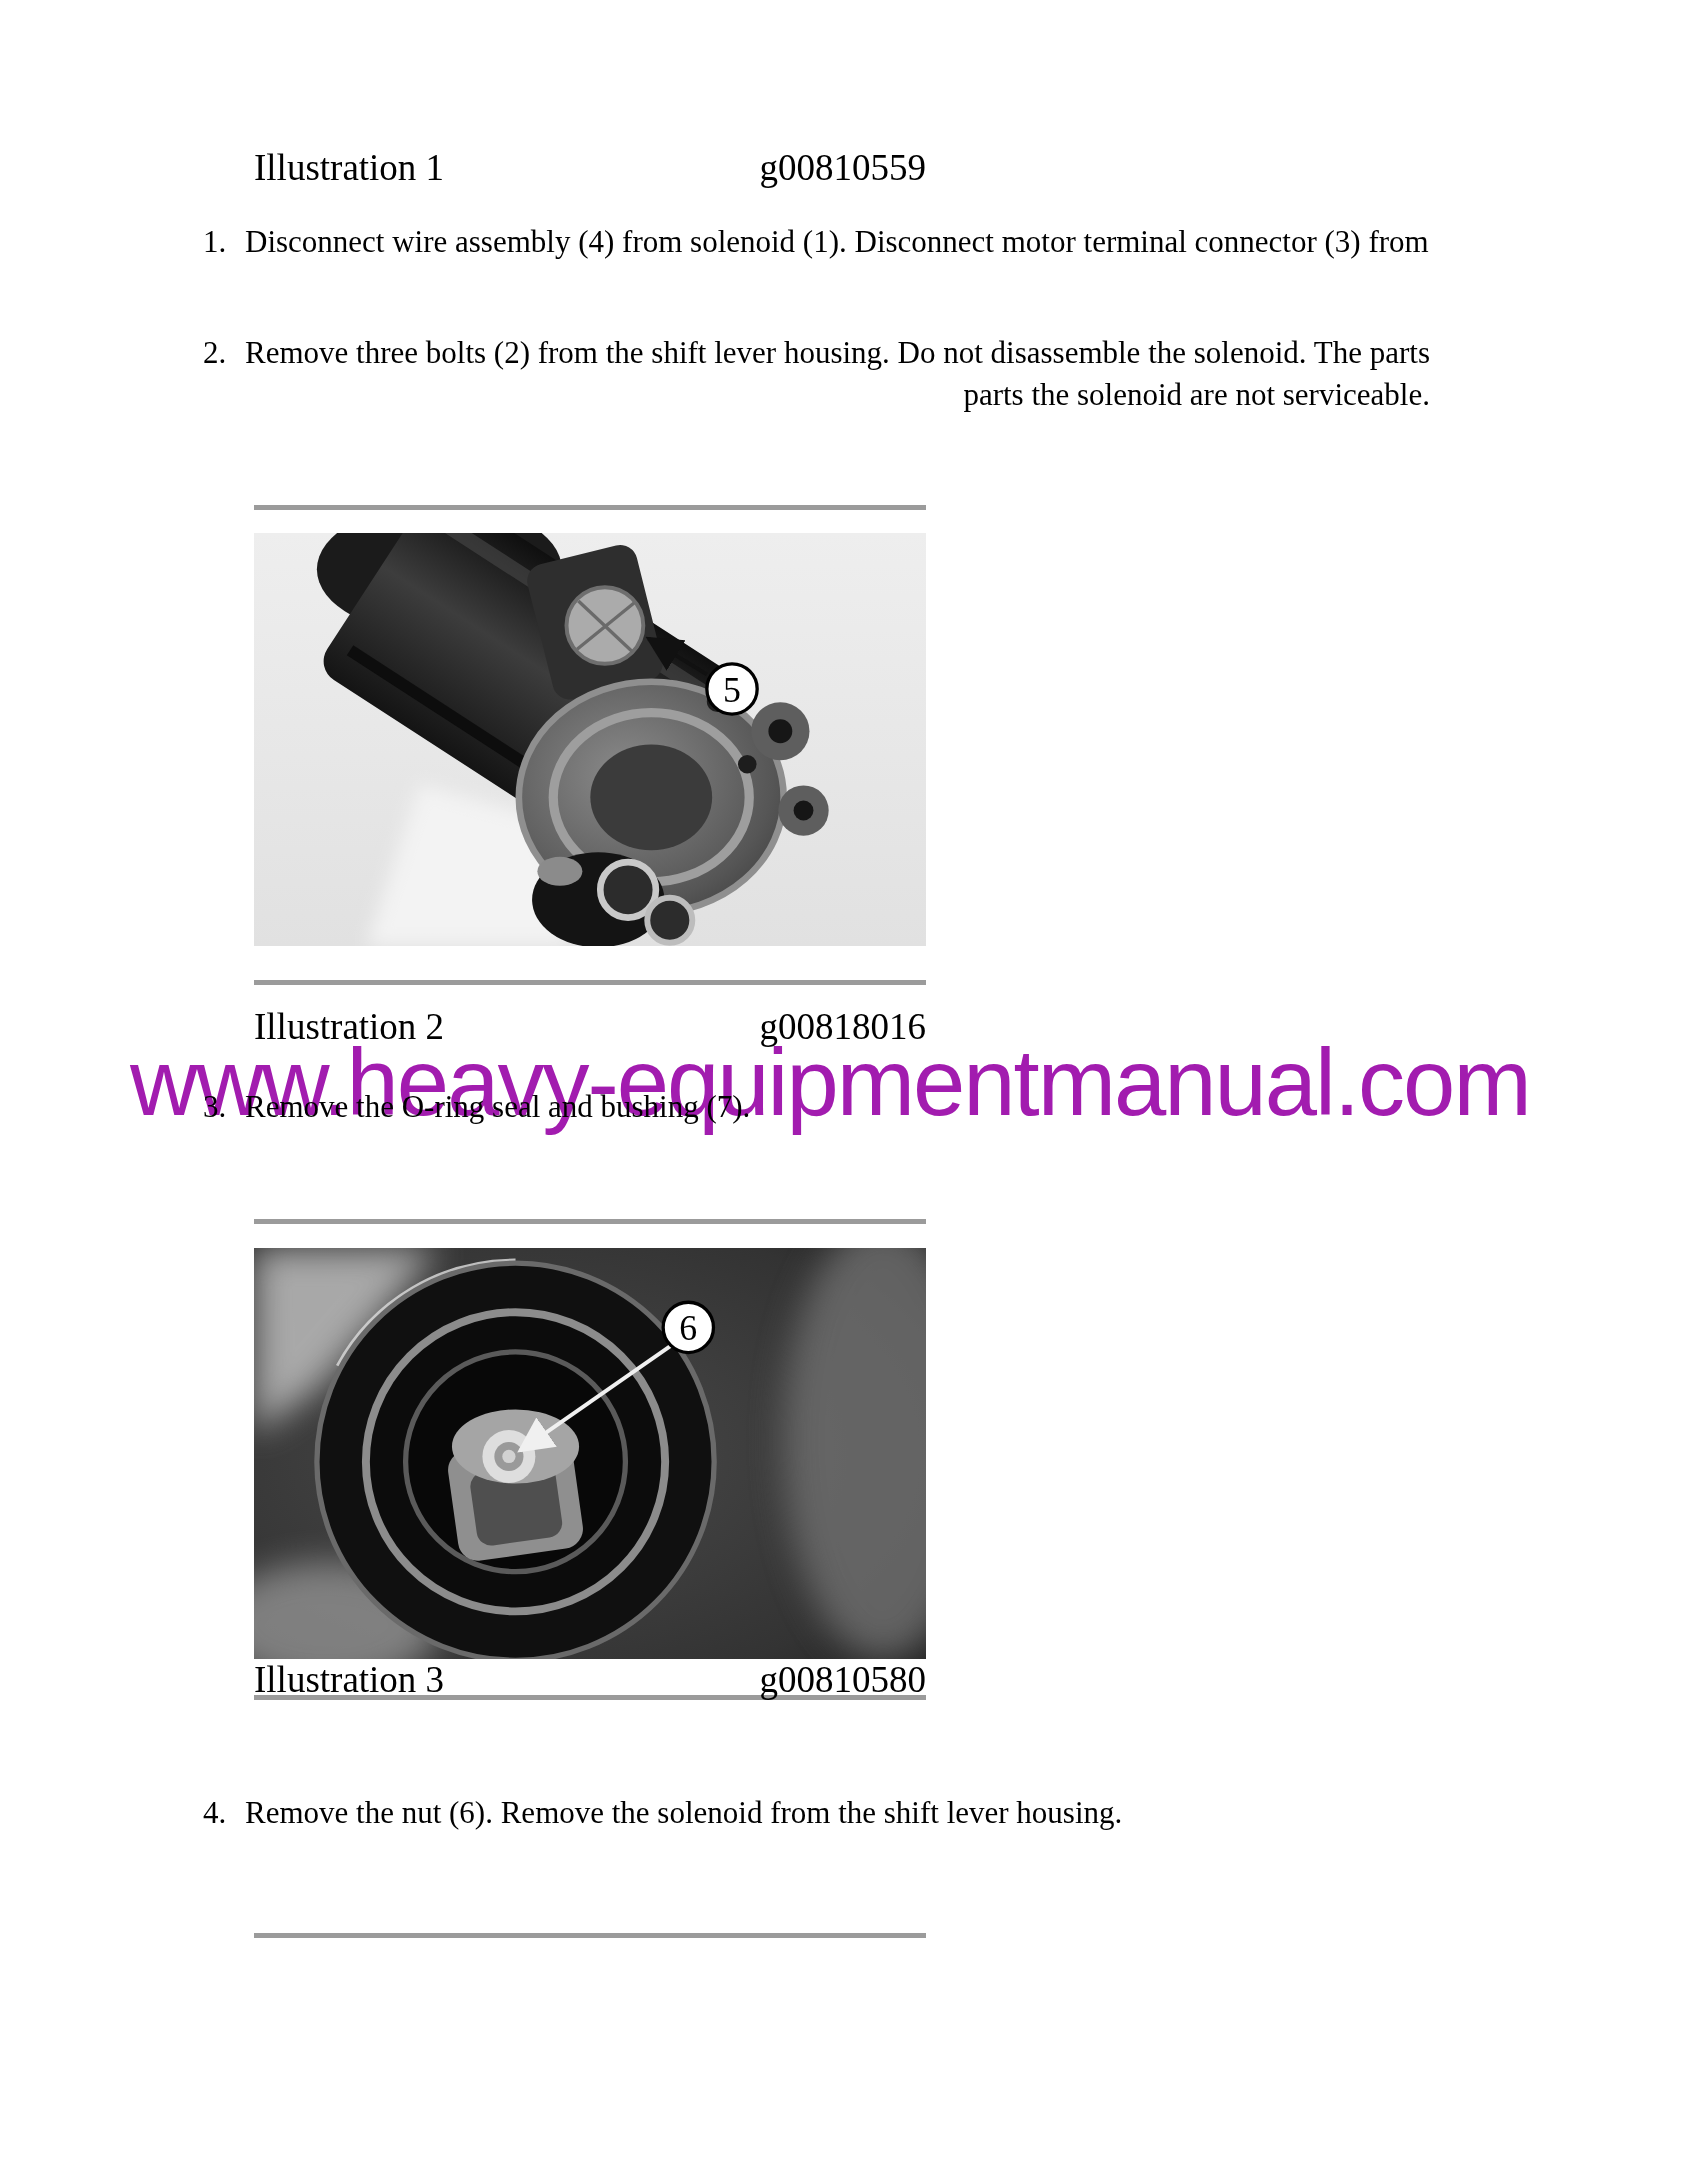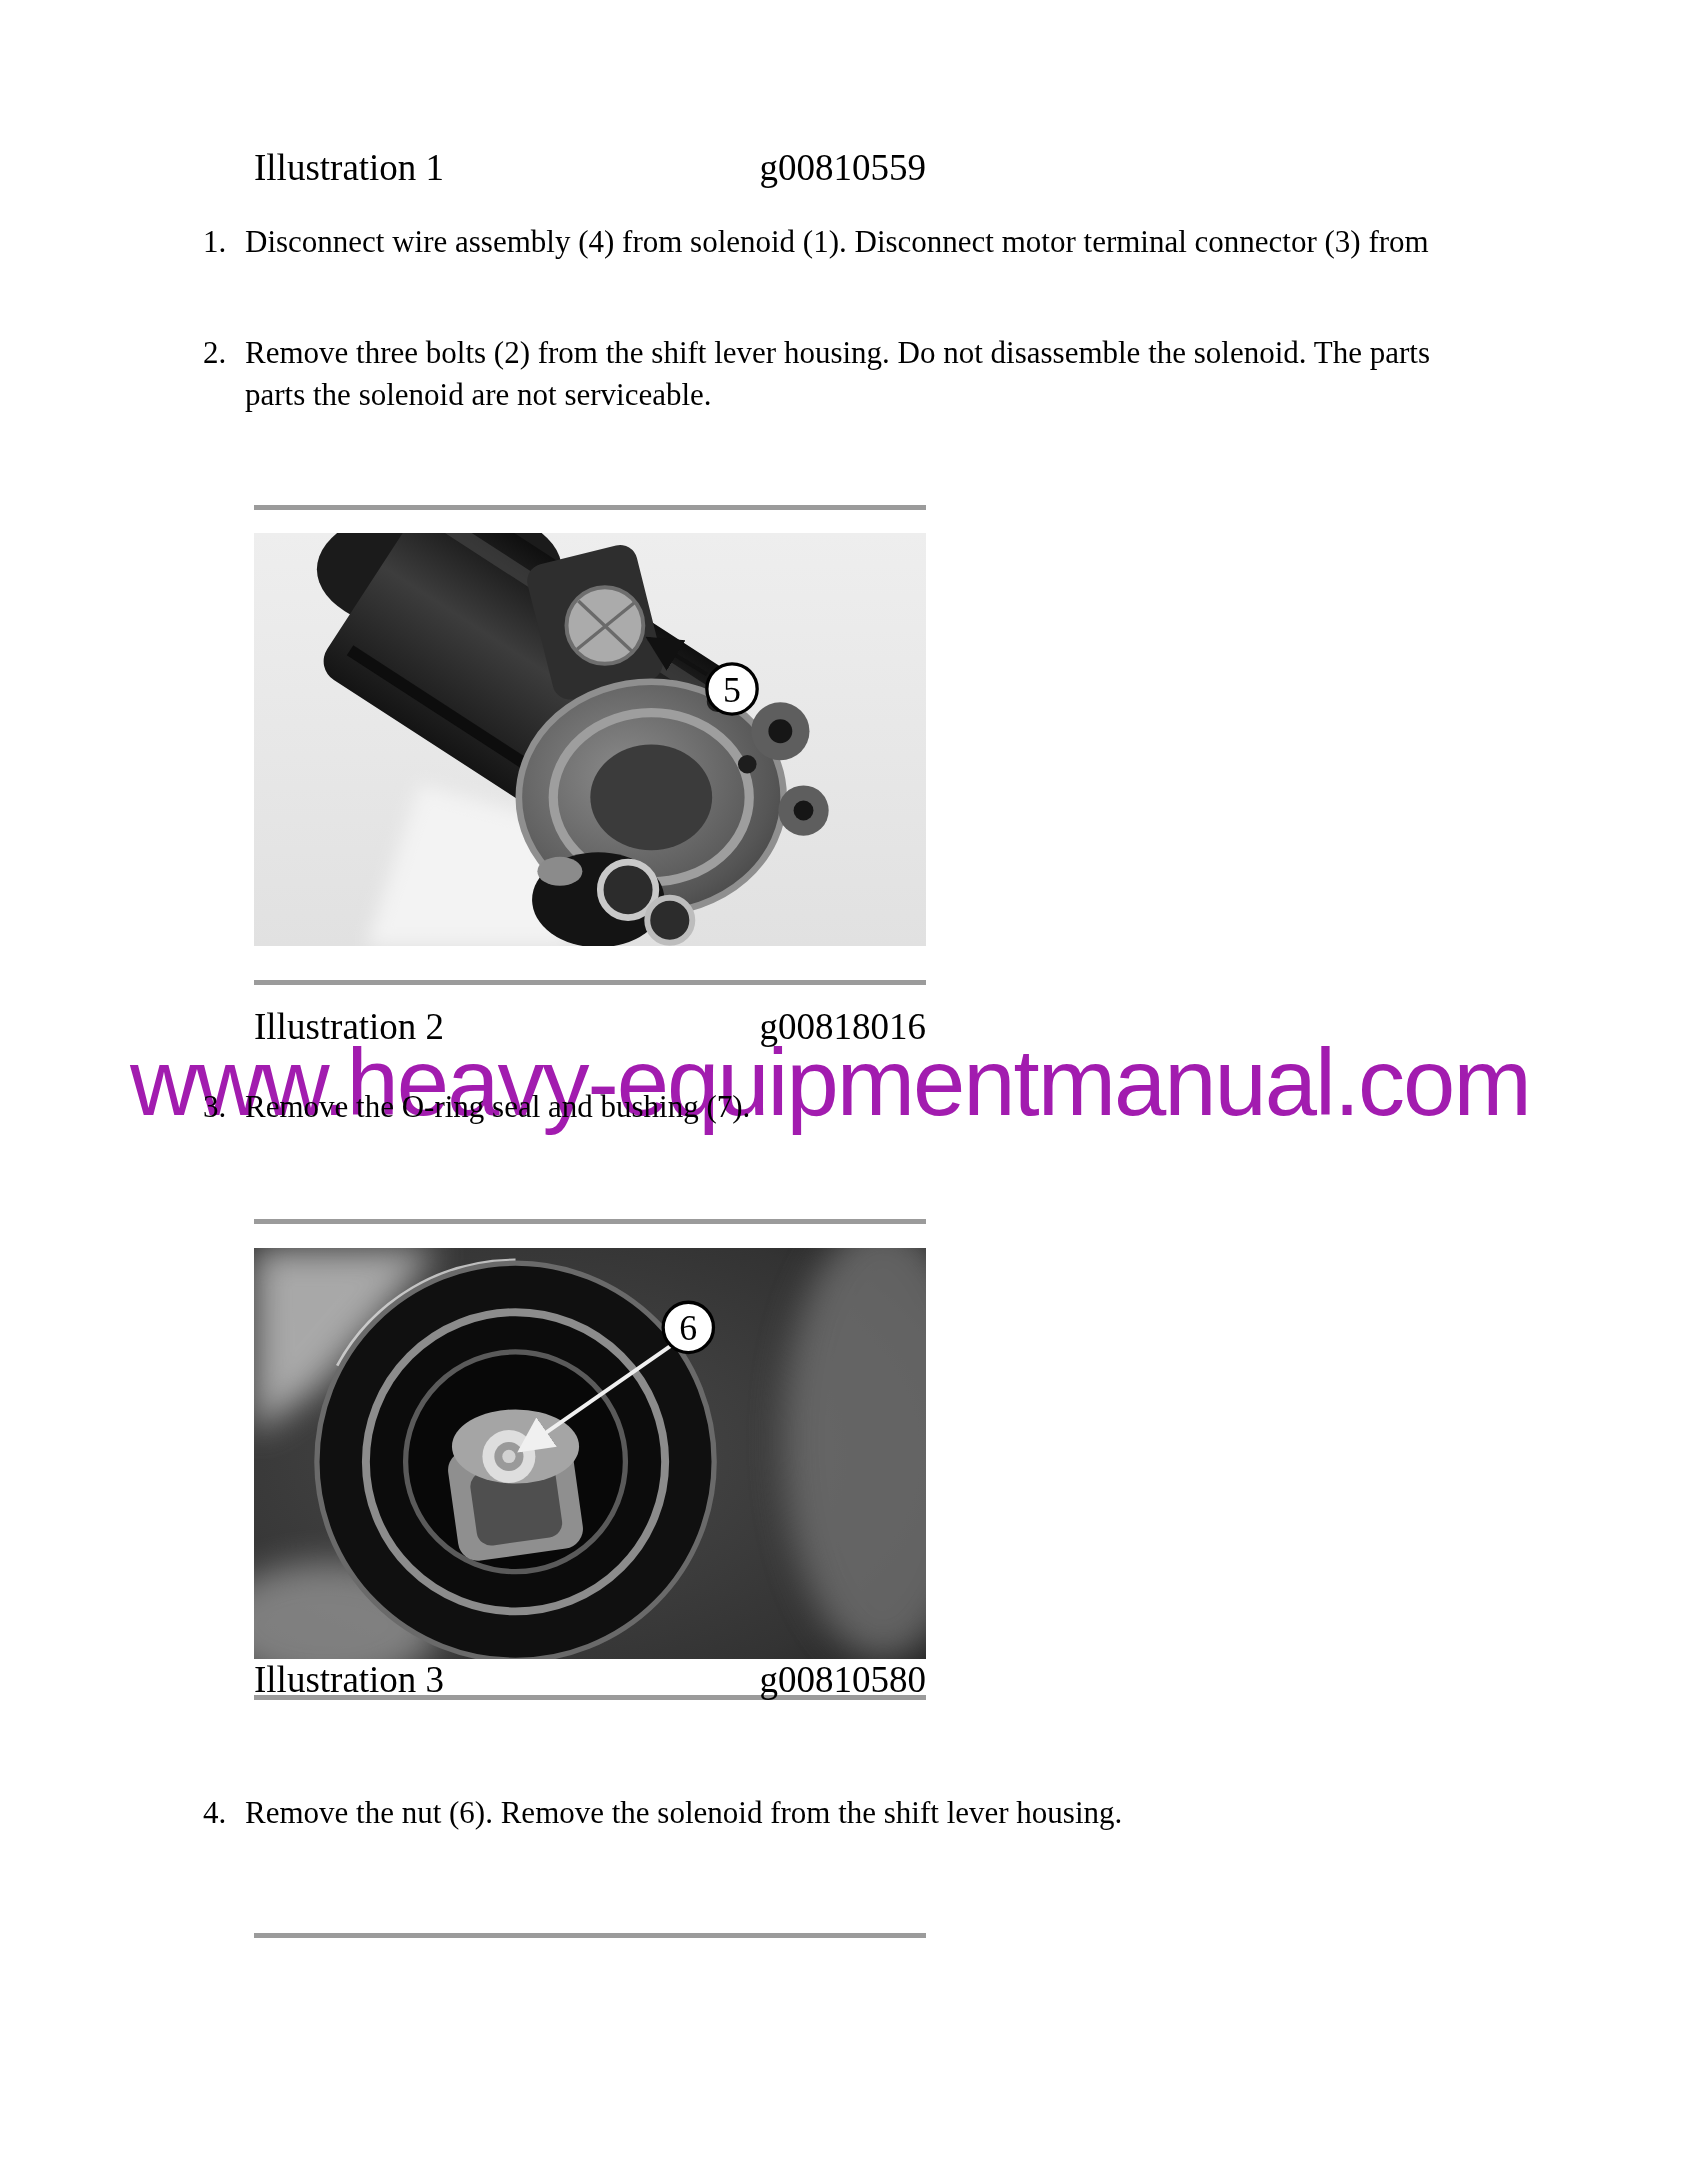--- a/index.html
+++ b/index.html
@@ -24,21 +24,21 @@
   .cap-3 { top: 1664px; }
 
   
   .step {
     position: absolute;
     left: 203px;
     font-size: 31px; line-height: 42px;
     padding-left: 42px;
   }
   .step .num { position: absolute; left: 0; top: 0; }
-  .step .line { display: block; white-space: nowrap; }
+  .step .line { display: block; white-space: nowrap; text-align: right; }
   .step-1 { top: 221px; }
   .step-2 { top: 332px; }
   .step-3 { top: 1086px; }
   .step-4 { top: 1792px; }
 
   
   .rule {
     position: absolute;
     left: 254px; width: 672px; height: 4.6px;
     background: #9b9b9b;

